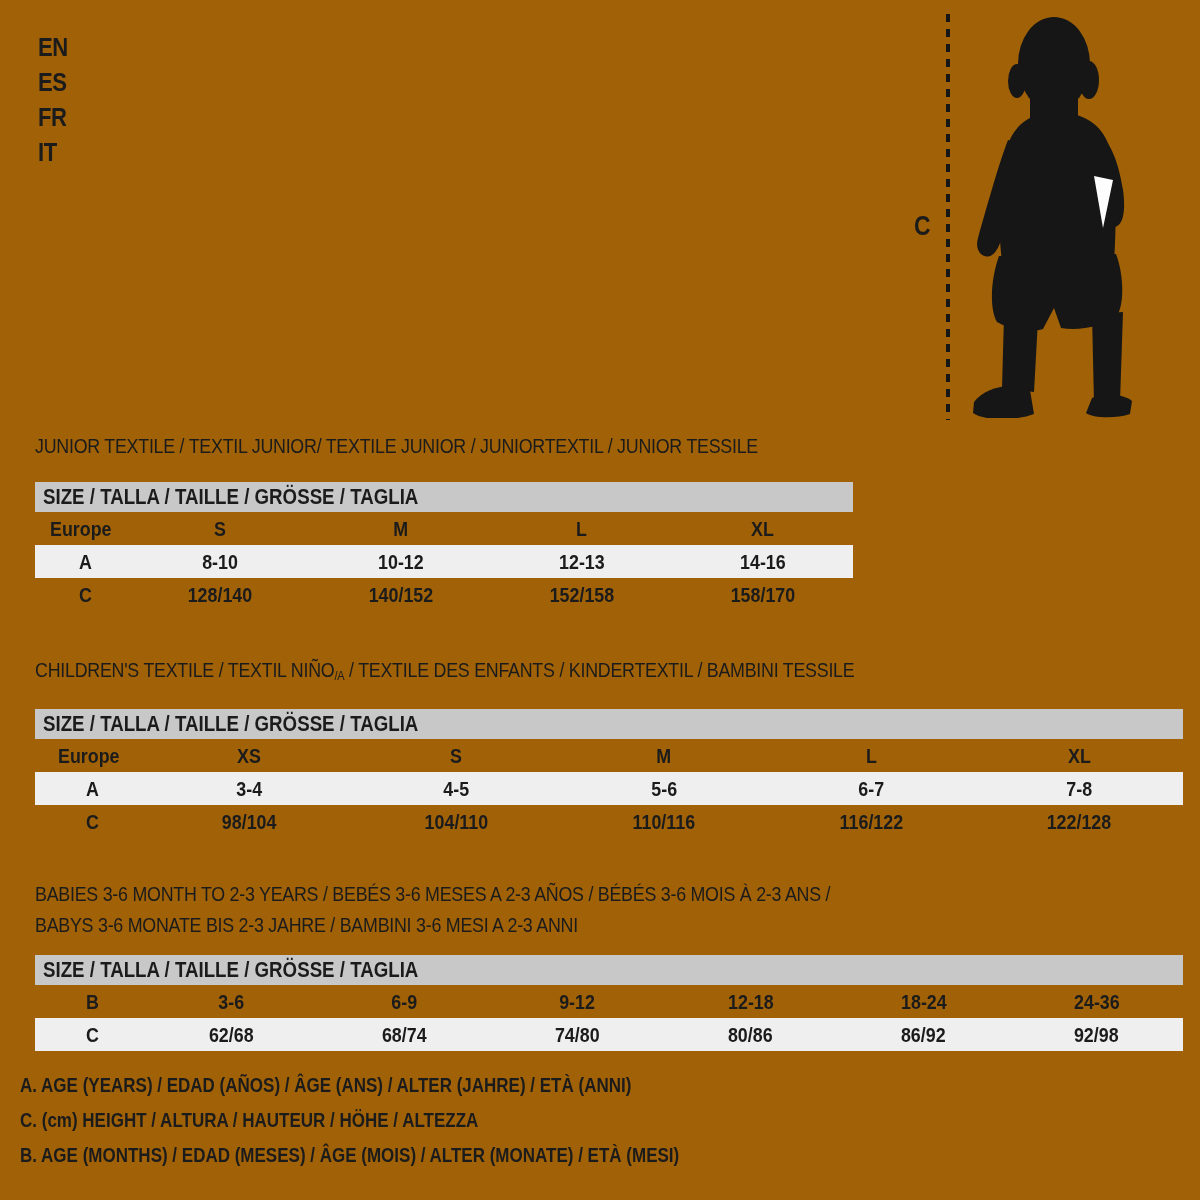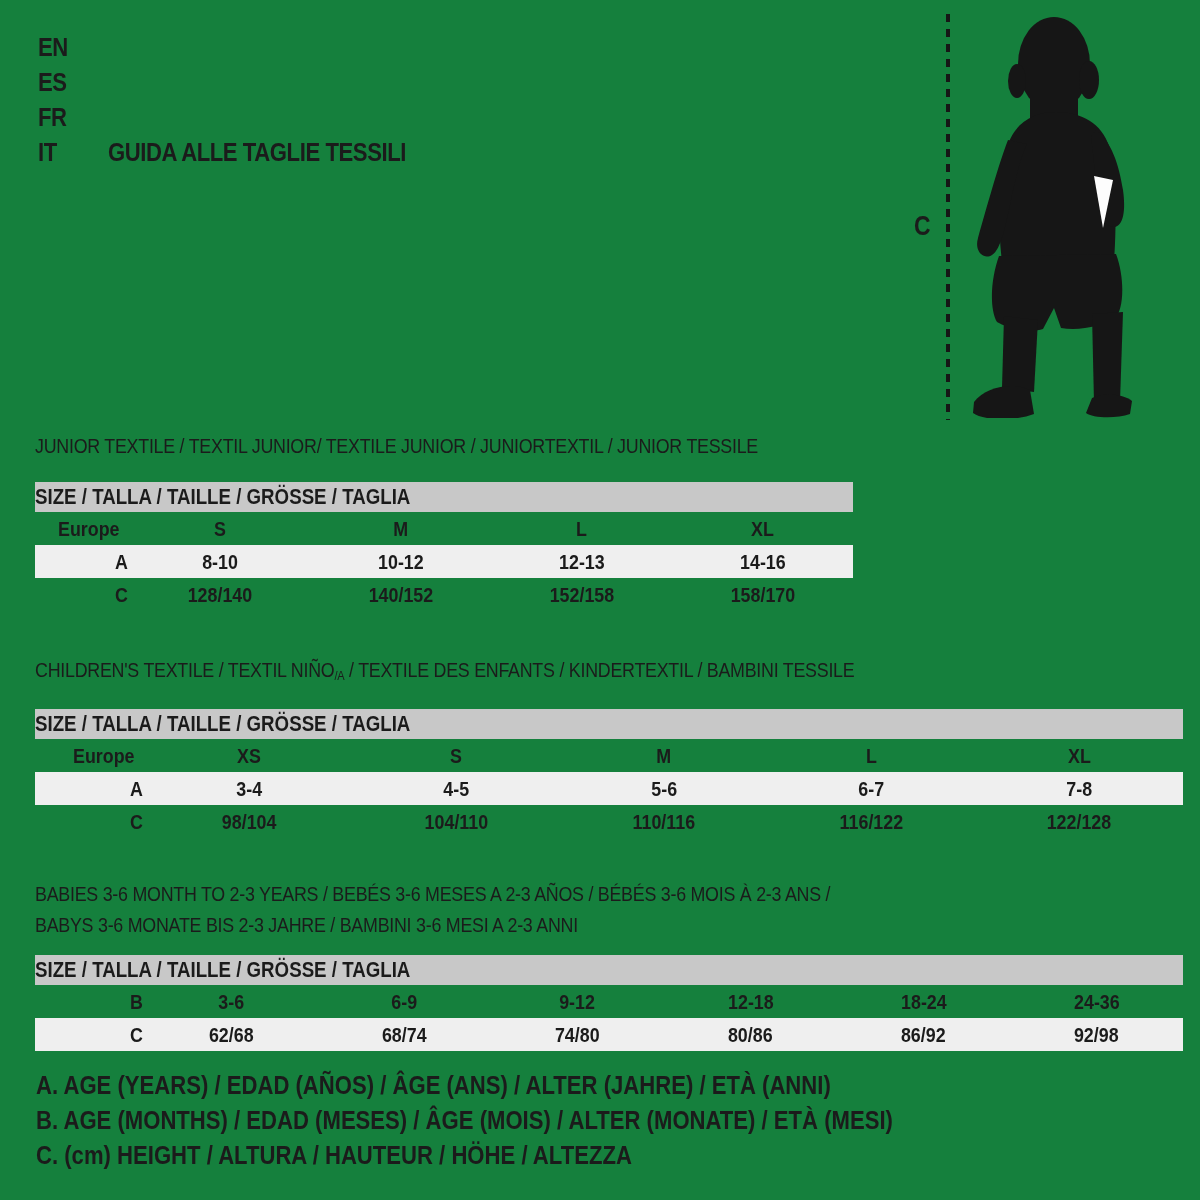--- a/index.html
+++ b/index.html
@@ -1,20 +1,20 @@
 <!DOCTYPE html>
 <html><head>
 <meta charset="utf-8">
 <style>
   html, body { margin: 0; padding: 0; }
   .page {
     position: relative;
     width: 1200px;
     height: 1200px;
-    background: #15803d;
+    background: #a16207;
     font-family: "Liberation Sans", sans-serif;
     font-weight: 700;
     color: #1b1b1b;
     overflow: hidden;
   }
   
   .cond-l { display: inline-block; transform: scaleX(0.85); transform-origin: 0 50%; white-space: nowrap; }
   .cond-c { display: inline-block; transform: scaleX(0.85); transform-origin: 50% 50%; white-space: nowrap; }
 
   
@@ -36,48 +36,47 @@
     font-size: 21px; line-height: 22px; margin: 0 0 25px 0;
     letter-spacing: -0.3px; white-space: nowrap; font-weight: 400;
   }
   #babies .section-title { line-height: 31px; margin-bottom: 15px; }
   .tsub { font-size: 13px; position: relative; top: 3px; }
 
   table { width: 100%; border-collapse: collapse; table-layout: fixed; }
   td { padding: 0; }
   tr.size-hdr-row td {
     background: #c8c8c8; height: 30px; font-size: 22px;
-    text-align: left;
+    padding-left: 8px; text-align: left;
   }
   tr.data-row { height: 33px; font-size: 21px; }
-  tr.data-row td.lbl { text-align: right; padding-left: 8px; margin-left: 32px; }
+  tr.data-row td.lbl { text-align: center; padding-left: 8px; margin-left: 32px; }
   tr.data-row td.val { text-align: center; }
   tr.stripe td { background: #efefef; }
 
   
-  .footnotes { position: absolute; left: 36px; top: 1068px; font-size: 26px; line-height: 35px; }
+  .footnotes { position: absolute; left: 20px; top: 1068px; font-size: 20px; line-height: 35px; }
 </style>
 </head>
 <body>
 
 <div class="page">
 
   <div class="lang-list">
     <div class="lang-row">
       <span class="lang-code"><span class="cond-l">EN</span></span>
     </div>
     <div class="lang-row">
       <span class="lang-code"><span class="cond-l">ES</span></span>
     </div>
     <div class="lang-row">
       <span class="lang-code"><span class="cond-l">FR</span></span>
     </div>
     <div class="lang-row">
       <span class="lang-code"><span class="cond-l">IT</span></span>
-      <span class="lang-label"><span class="cond-l">GUIDA ALLE TAGLIE TESSILI</span></span>
     </div>
   </div>
 
   <svg class="dash-svg" width="10" height="406">
     <line x1="4" y1="0" x2="4" y2="406" stroke="#161616" stroke-width="4" stroke-dasharray="8 7"></line>
   </svg>
 
   <div class="c-label"><span class="cond-l">C</span></div>
 
   <svg class="figure-svg" width="172" height="404" viewBox="0 0 172 404">
@@ -215,17 +214,17 @@
         <td class="val"><span class="cond-c">80/86</span></td>
         <td class="val"><span class="cond-c">86/92</span></td>
         <td class="val"><span class="cond-c">92/98</span></td>
       </tr>
     </tbody>
       </table>
   </div>
 
   <div class="footnotes">
     <div><span class="cond-l">A. AGE (YEARS) / EDAD (AÑOS) / ÂGE (ANS) / ALTER (JAHRE) / ETÀ (ANNI)</span></div>
+    <div><span class="cond-l">C. (cm) HEIGHT / ALTURA / HAUTEUR / HÖHE / ALTEZZA</span></div>
     <div><span class="cond-l">B. AGE (MONTHS) / EDAD (MESES) / ÂGE (MOIS) / ALTER (MONATE) / ETÀ (MESI)</span></div>
-    <div><span class="cond-l">C. (cm) HEIGHT / ALTURA / HAUTEUR / HÖHE / ALTEZZA</span></div>
   </div>
 
 </div>
 
 </body></html>

